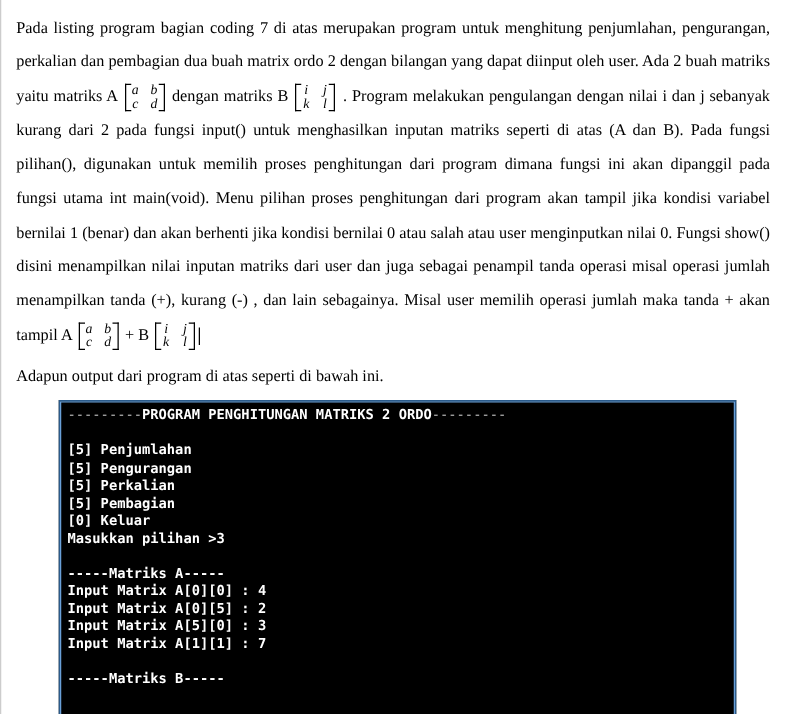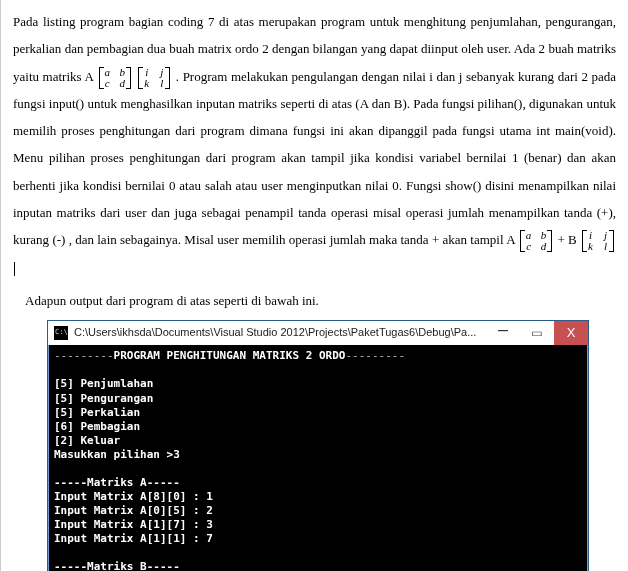--- a/index.html
+++ b/index.html
@@ -96,20 +96,21 @@
   <span class="matrix">
     <span class="mrow">
         <span>a</span>
         <span>b</span>
       </span>
     <span class="mrow">
         <span>c</span>
         <span>d</span>
       </span>
   </span>
+  <span> dengan matriks B </span>
   <span class="matrix">
     <span class="mrow">
         <span>i</span>
         <span>j</span>
       </span>
     <span class="mrow">
         <span>k</span>
         <span>l</span>
       </span>
   </span>
@@ -130,45 +131,36 @@
         <span>i</span>
         <span>j</span>
       </span>
     <span class="mrow">
         <span>k</span>
         <span>l</span>
       </span>
   </span><span class="cursor"></span>
 </p>
 
-<p style="margin:6px 0 6px 12px;text-align:left">Adapun output dari program di atas seperti di bawah ini.</p>
+<p style="margin:6px 0 6px 0;text-align:left">Adapun output dari program di atas seperti di bawah ini.</p>
 
 <div class="win">
-  <div class="titlebar">
-    <span class="tb-icon"></span>
-    <span class="tb-title">C:\Users\ikhsda\Documents\Visual Studio 2012\Projects\PaketTugas6\Debug\Pa...</span>
-    <div class="tb-btns">
-      <div class="tb-btn min">–</div>
-      <div class="tb-btn max">▭</div>
-      <div class="tb-btn close">X</div>
-    </div>
-  </div>
   <div class="console"><span>---------</span><b>PROGRAM PENGHITUNGAN MATRIKS 2 ORDO</b><span>---------</span>
 
 <b>[5] Penjumlahan</b>
 <b>[5] Pengurangan</b>
 <b>[5] Perkalian</b>
-<b>[6] Pembagian</b>
-<b>[2] Keluar</b>
+<b>[5] Pembagian</b>
+<b>[0] Keluar</b>
 <b>Masukkan pilihan &gt;3</b>
 
 <b>-----Matriks A-----</b>
-<b>Input Matrix A[8][0] : 1</b>
+<b>Input Matrix A[0][0] : 4</b>
 <b>Input Matrix A[0][5] : 2</b>
-<b>Input Matrix A[1][7] : 3</b>
+<b>Input Matrix A[5][0] : 3</b>
 <b>Input Matrix A[1][1] : 7</b>
 
 <b>-----Matriks B-----</b>
 
 
 
 
 
 
 

